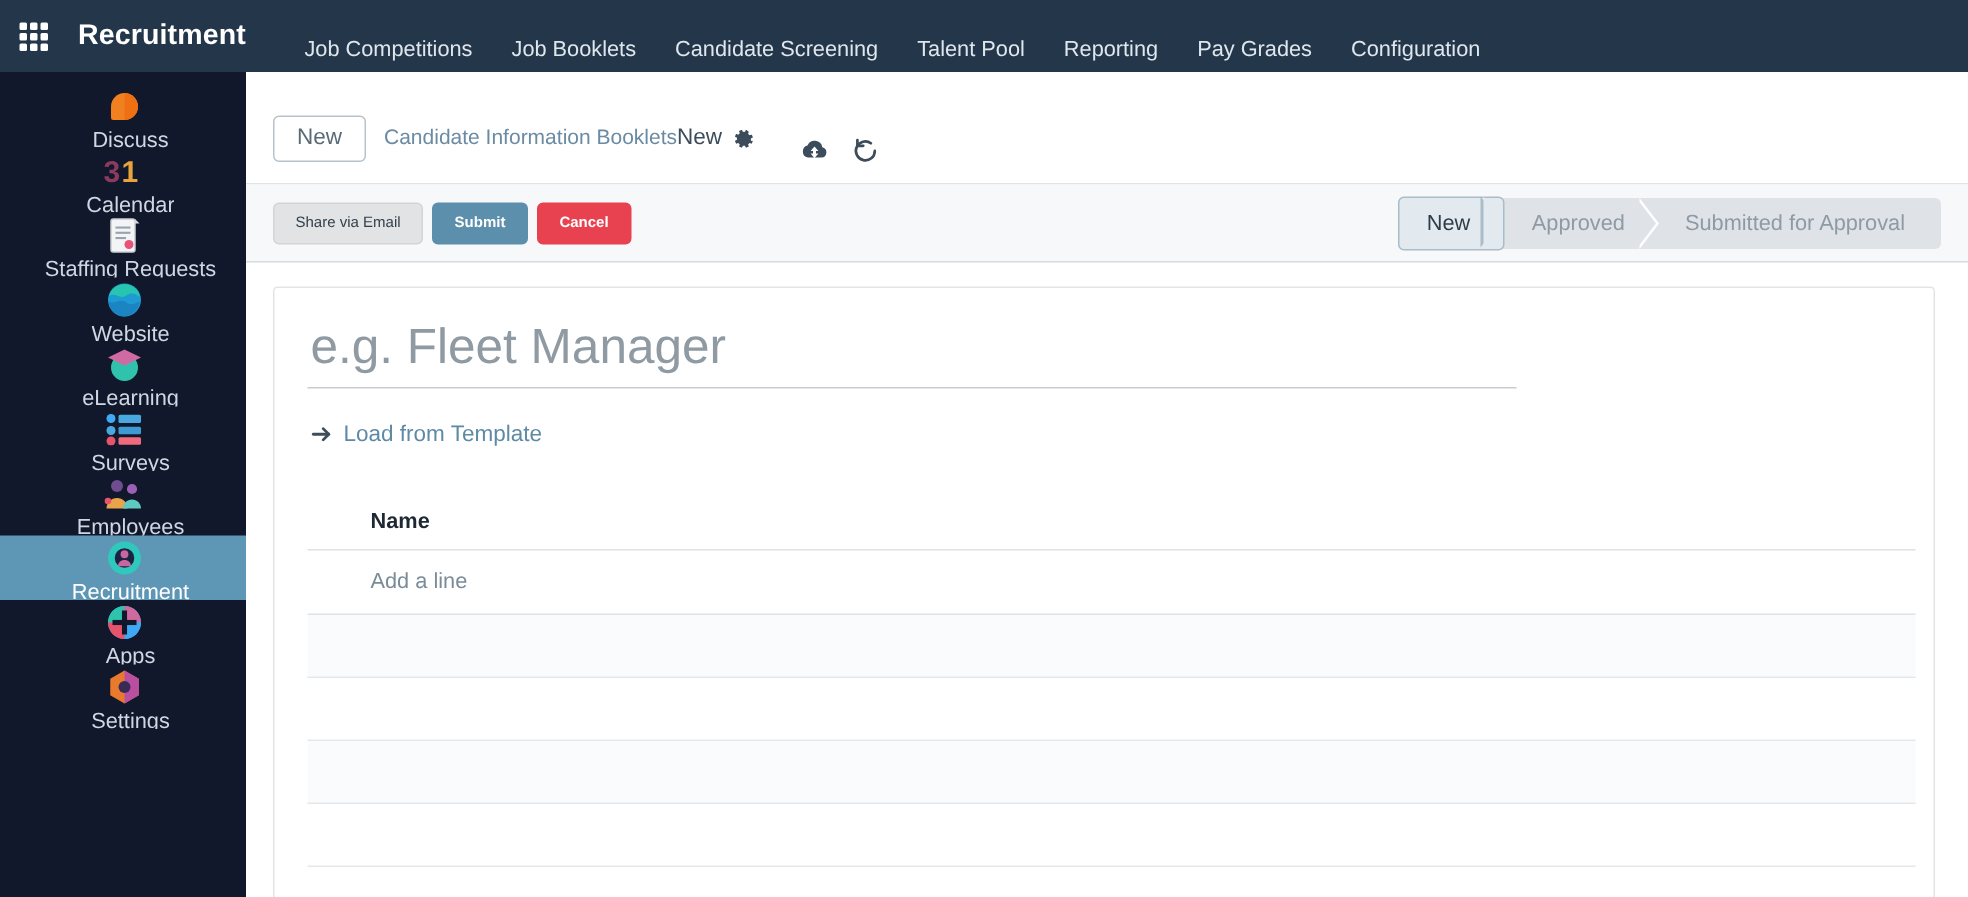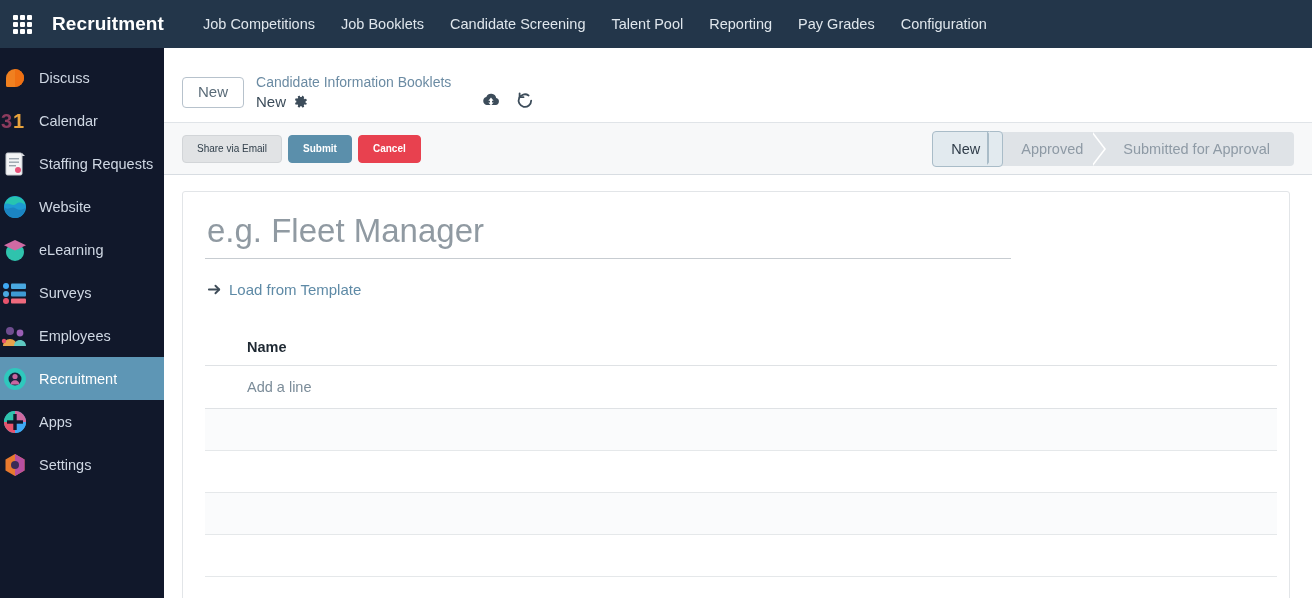--- a/index.html
+++ b/index.html
@@ -38,38 +38,38 @@
 
   .brand {
     font-size: 19px; font-weight: bold; color: #ffffff;
     margin-left: 8px; margin-right: 26px;
     letter-spacing: 0.1px; white-space: nowrap;
     cursor: pointer;
   }
   .navmenu { display: flex; align-items: center; gap: 0px; }
   .navmenu .nav-item {
     font-size: 14.5px; color: #dfe6ec;
-    padding: 0 13px; line-height: 48px; height: 48px;
+    padding: 9px 13px; line-height: 48px; height: 48px;
     white-space: nowrap; cursor: pointer;
   }
 
   
   .sidebar {
     position: absolute; top: 48px; left: 0;
     width: 164px; height: 550px;
     background: #11182b;
     padding-top: 8px;
     z-index: 20;
     overflow: hidden;
   }
   .side-item {
     display: flex; align-items: center;
-    height: 43px; 
+    height: 43px; padding-left: 10px;
     color: #cfd7e3; font-size: 14.5px;
-    cursor: pointer; white-space: nowrap;
+    cursor: pointer; white-space: nowrap; flex-direction: column;
   }
   .side-item.active { background: #5e96b5; color: #ffffff; }
   .side-icon {
     width: 30px; height: 28px; margin-right: 9px;
     display: flex; align-items: center; justify-content: center;
     flex: 0 0 30px;
   }
   .side-label { overflow: hidden; text-overflow: ellipsis; }
 
   
@@ -87,21 +87,21 @@
     display: flex; align-items: center;
     padding-left: 18px;
     position: relative;
   }
   .new-btn {
     border: 1px solid #b7c2cc; border-radius: 4px;
     padding: 6px 15px; font-size: 15px; color: #5a6b78;
     background: #ffffff; cursor: pointer; margin-right: 12px;
     line-height: 1.1;
   }
-  .bc-texts { display: flex; flex-direction: column; justify-content: center; }
+  .bc-texts { display: flex; flex-direction: row; justify-content: center; }
   .bc-parent { font-size: 14px; color: #6b8ba3; cursor: pointer; line-height: 1.35; }
   .bc-current-row { display: flex; align-items: center; gap: 8px; line-height: 1.35; }
   .bc-current { font-size: 15px; color: #3c4c5a; }
   .gear-icon { width: 14px; height: 14px; display:inline-block; color:#3c4c5a; cursor:pointer; }
   .bc-actions { display: flex; align-items: center; gap: 14px; margin-left: 30px; margin-top: 14px; }
   .act-icon { width: 20px; height: 20px; cursor: pointer; color: #3c4c5a; }
 
   .control-bar {
     height: 52px; width: 100%;
     background: #f7f8f9;

